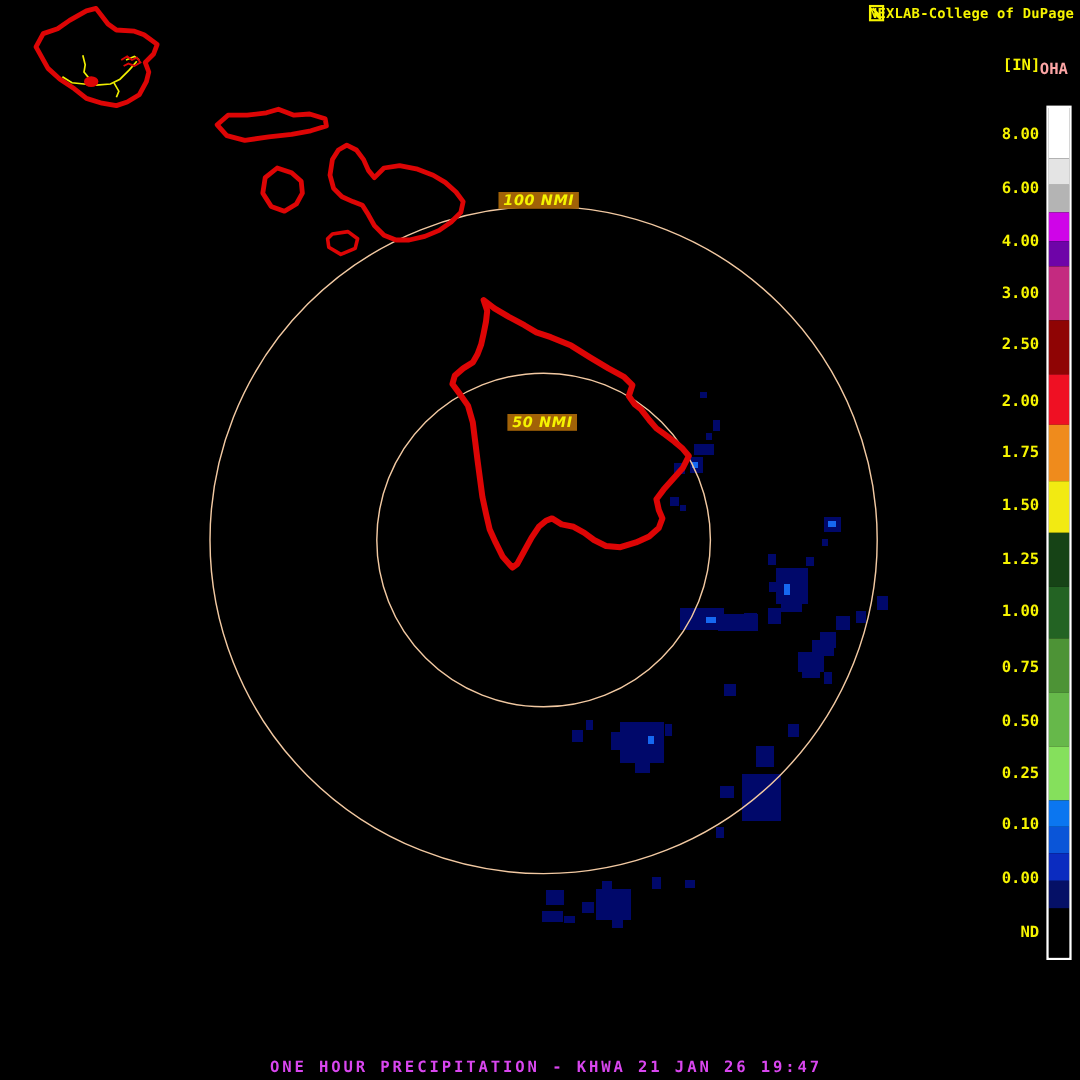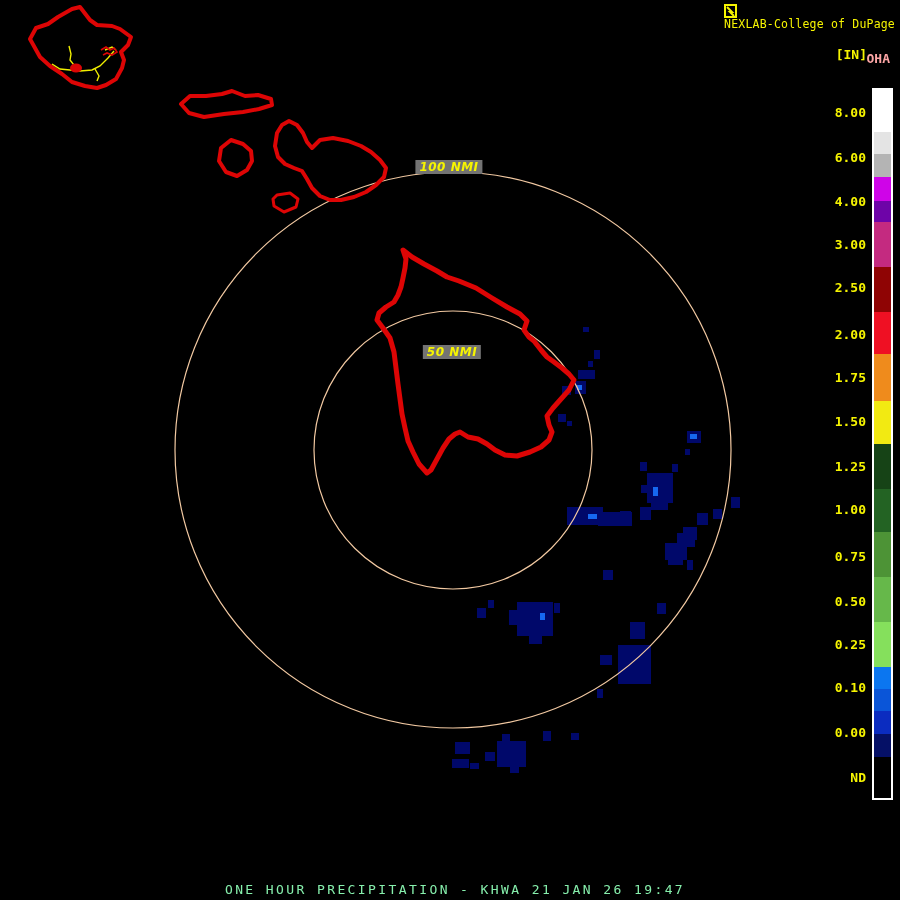--- a/index.html
+++ b/index.html
@@ -1,34 +1,34 @@
 <!DOCTYPE html>
 <html><head>
 <meta charset="utf-8">
 <style>
   html,body{margin:0;padding:0;background:#000;}
   .stage{position:relative;width:900px;height:900px;background:#000;overflow:hidden;
          font-family:"DejaVu Sans Mono",monospace;}
   svg{position:absolute;left:0;top:0;}
   .hdr{position:absolute;top:4px;right:5px;display:flex;align-items:center;gap:5px;}
-  .hdr .t{color:#f6f400;font-size:11.5px;font-weight:normal;letter-spacing:.2px;white-space:nowrap;margin-top:13px;}
+  .hdr .t{color:#f6f400;font-size:11.5px;font-weight:bold;letter-spacing:.2px;white-space:nowrap;}
   .station{position:absolute;top:51px;right:10px;color:#fca5a5;font-size:13px;font-weight:bold;}
   .unit{position:absolute;top:47px;right:33px;color:#f6f400;font-size:13px;font-weight:bold;}
   .cbar{position:absolute;left:872px;top:88px;width:17px;height:708px;
         border:2px solid #fff;display:flex;flex-direction:column;}
   .cbar .seg{width:100%;}
   .cbar .seg:last-child{flex:1;}
   .cbar-labels{position:absolute;left:816px;top:0;width:50px;height:697px;}
   .cbar-labels span{position:absolute;right:0;width:100%;text-align:right;
         color:#f6f400;font-size:13px;font-weight:bold;line-height:13px;}
   .ringlab{position:absolute;color:#f6f400;font-size:12px;font-weight:bold;font-style:italic;
-        font-family:"DejaVu Sans",sans-serif;background:#737373;padding:0 4px;white-space:nowrap;
+        font-family:"DejaVu Sans",sans-serif;background:#a16207;padding:0 4px;white-space:nowrap;
         transform:translate(-50%,-50%);letter-spacing:.5px;}
   .caption{position:absolute;left:455px;bottom:3px;transform:translateX(-50%);
-        color:#86efac;font-size:13px;letter-spacing:2.4px;white-space:nowrap;}
+        color:#d946ef;font-size:13px;letter-spacing:2.4px;white-space:nowrap;font-weight:bold;}
 </style>
 </head>
 <body>
 
 <div class="stage">
 
   <svg id="map-svg" width="900" height="900">
       <rect x="583" y="327" width="6" height="5" fill="#00086a" shape-rendering="crispEdges"></rect>
       <rect x="594" y="350" width="6" height="9" fill="#00086a" shape-rendering="crispEdges"></rect>
       <rect x="588" y="361" width="5" height="6" fill="#00086a" shape-rendering="crispEdges"></rect>

